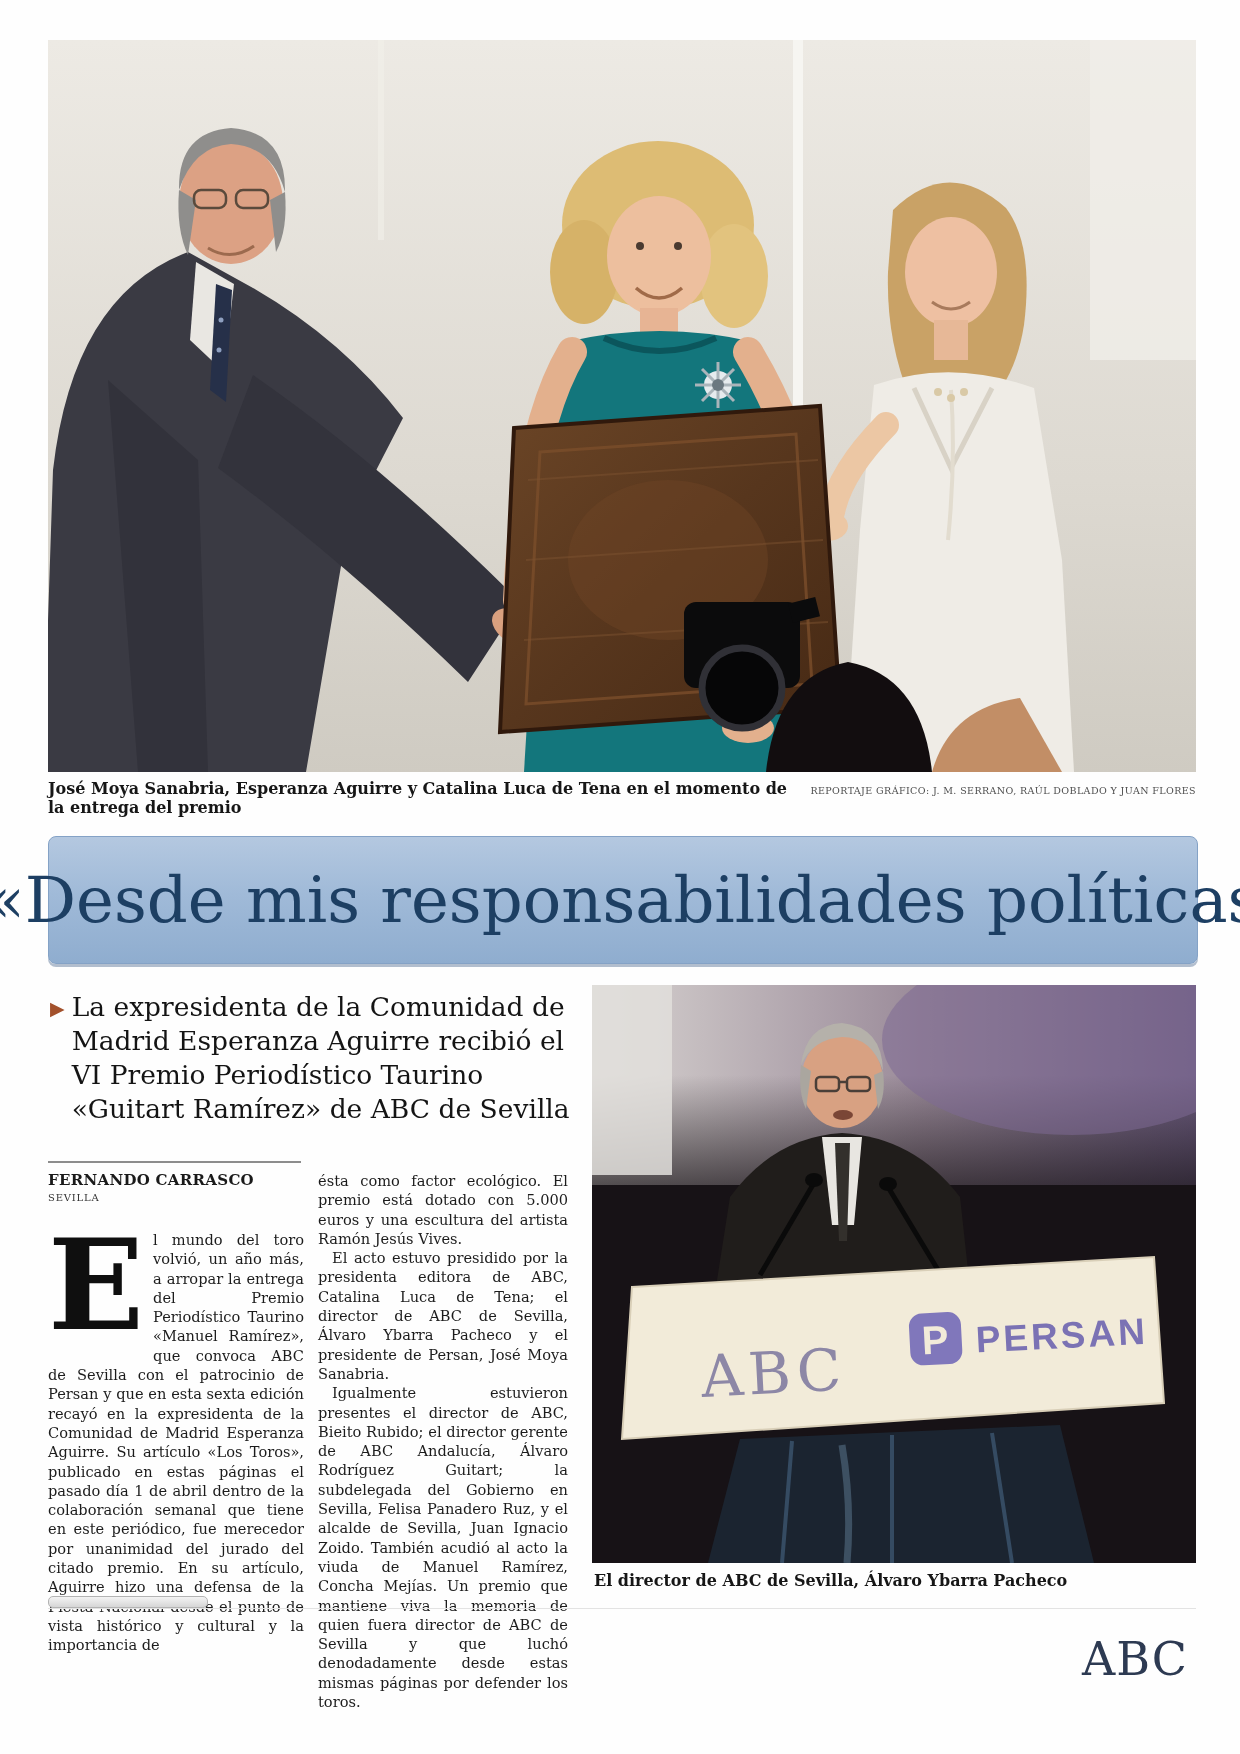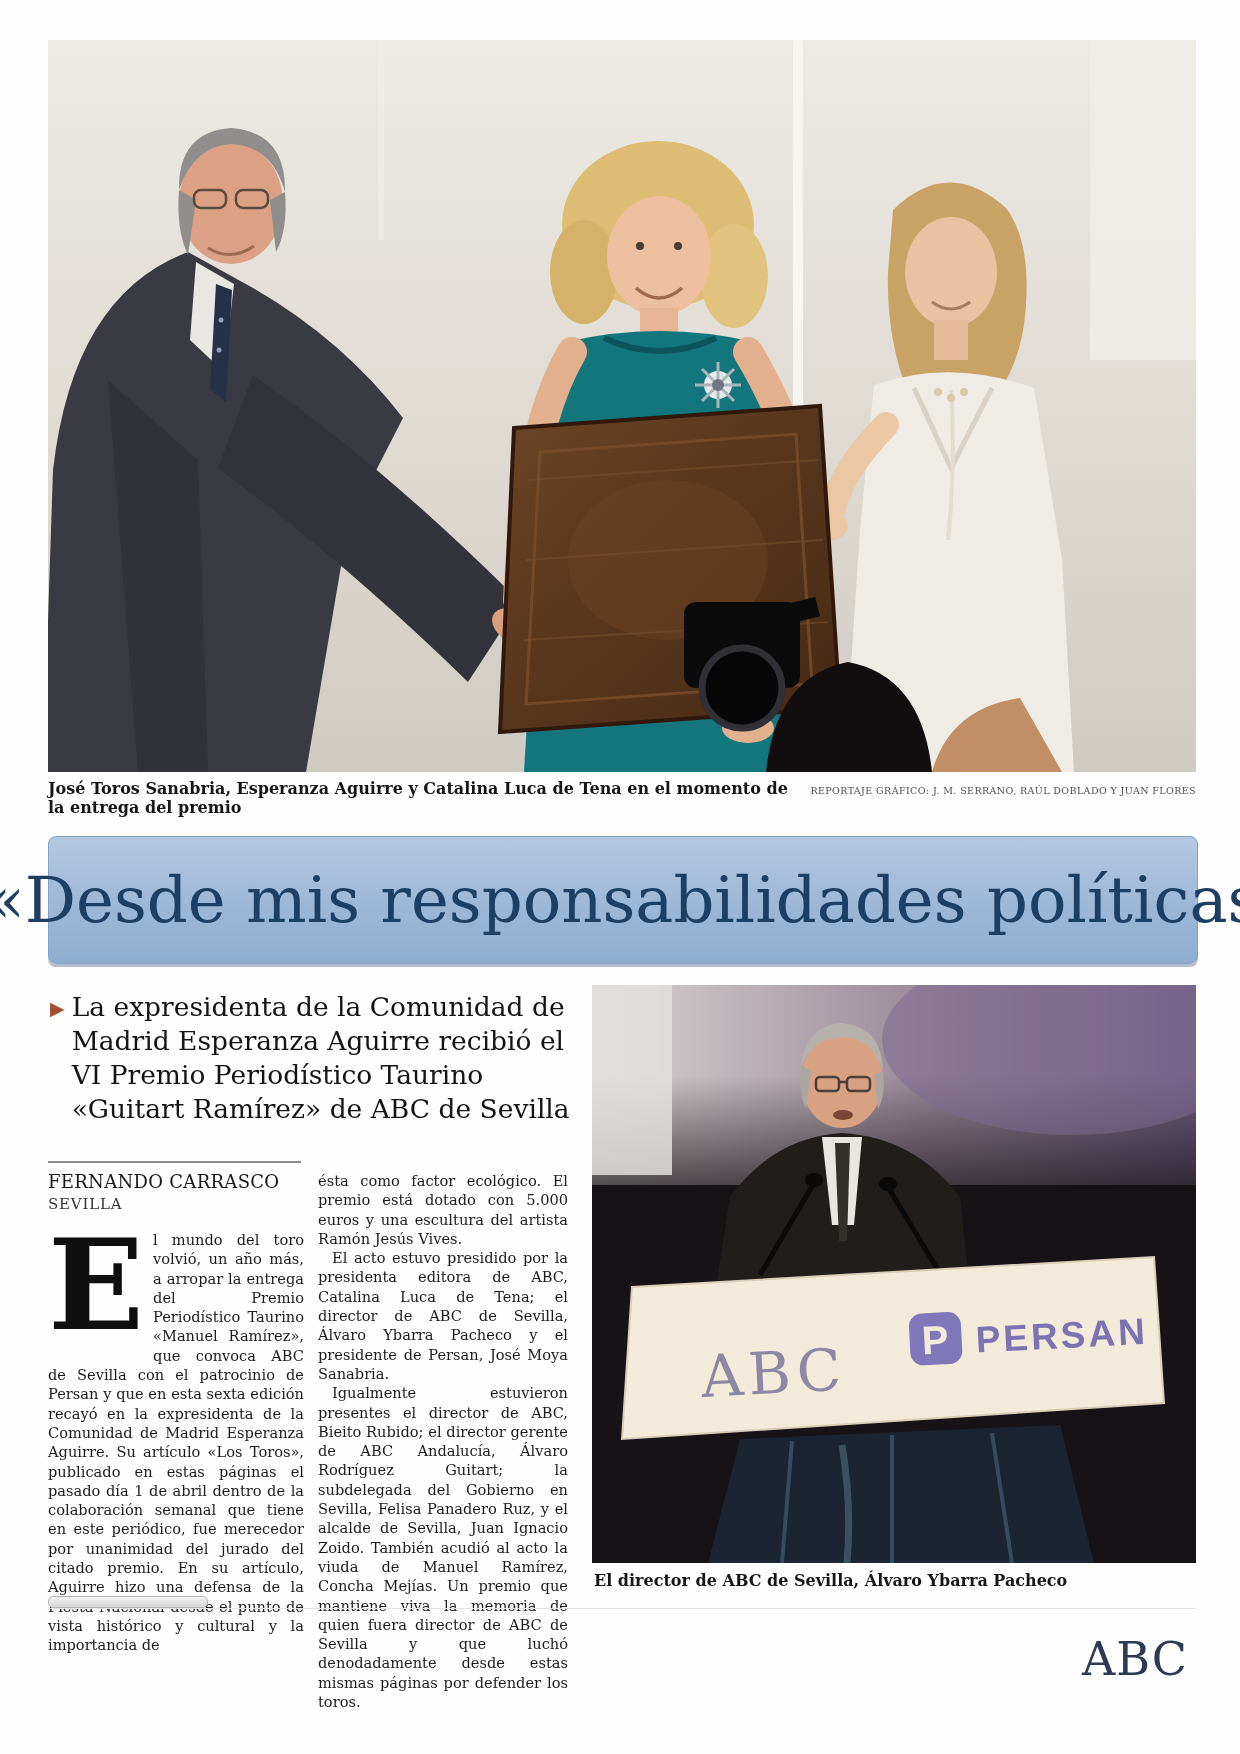--- a/index.html
+++ b/index.html
@@ -23,22 +23,22 @@
   .standfirst{position:absolute;left:50px;top:990px;width:534px;display:flex;}
   .bullet{color:#a3512c;font-size:19px;line-height:1;margin:9px 7px 0 0;}
   .sftext{font-size:26.5px;line-height:34px;color:#141414;}
 
   .photo2{position:absolute;left:592px;top:985px;width:604px;height:578px;overflow:hidden;}
   .photo2 svg{display:block;}
   .cap2{position:absolute;left:594px;top:1571px;font-size:16px;font-weight:bold;color:#161616;}
 
   .bylineblock{position:absolute;left:48px;top:1161px;width:253px;border-top:2px solid #8d8d8d;
                padding-top:8px;}
-  .author{font-size:18px;font-weight:normal;letter-spacing:.3px;color:#1a1a1a;}
-  .location{font-size:15px;letter-spacing:.8px;color:#333;margin-top:3px;}
+  .author{font-size:15px;font-weight:bold;letter-spacing:.3px;color:#1a1a1a;}
+  .location{font-size:10px;letter-spacing:.8px;color:#333;margin-top:3px;}
 
   .col1{position:absolute;left:48px;top:1230px;width:256px;}
   .col2{position:absolute;left:318px;top:1171px;width:250px;}
   .bodytext p{font-size:14.6px;line-height:19.3px;text-align:justify;color:#1c1c1c;margin:0;}
   .col2 p + p{text-indent:14px;}
   .dropcap{float:left;font-size:126px;line-height:.82;height:112px;font-weight:bold;color:#0f0f0f;
            margin:4px 9px 0 0;}
 
   .graybar{position:absolute;left:48px;top:1596px;width:158px;height:10px;border-radius:5px;
            background:linear-gradient(180deg,#f4f4f4,#d6d6d6);border:1px solid #b3b3b3;}
@@ -141,21 +141,21 @@
         <rect x="636" y="562" width="116" height="86" rx="12" fill="#0b0b0c"></rect>
         <circle cx="694" cy="648" r="40" fill="#060607" stroke="#303036" stroke-width="7"></circle>
         <path d="M718 732 Q728 636 800 622 Q874 636 884 732 Z" fill="#120d0f"></path>
         <path d="M884 732 Q902 668 972 658 L1014 732 Z" fill="#c28e66"></path>
         <rect x="742" y="560" width="28" height="20" fill="#0b0b0c" transform="rotate(-14 756 570)"></rect>
       </g>
     </svg>
   </div>
 
   <div class="cap1row">
-    <div class="caption">José Toros Sanabria, Esperanza Aguirre y Catalina Luca de Tena en el momento de la entrega del premio</div>
+    <div class="caption">José Moya Sanabria, Esperanza Aguirre y Catalina Luca de Tena en el momento de la entrega del premio</div>
     <div class="credit">REPORTAJE GRÁFICO: J. M. SERRANO, RAÚL DOBLADO Y JUAN FLORES</div>
   </div>
 
   <div class="headline">
     <div class="hl">«Desde mis responsabilidades políticas</div>
   </div>
 
   <div class="standfirst">
     <span class="bullet">▶</span>
     <span class="sftext">La expresidenta de la Comunidad de Madrid Esperanza Aguirre recibió el VI Premio Periodístico Taurino «Guitart Ramírez» de ABC de Sevilla</span>

